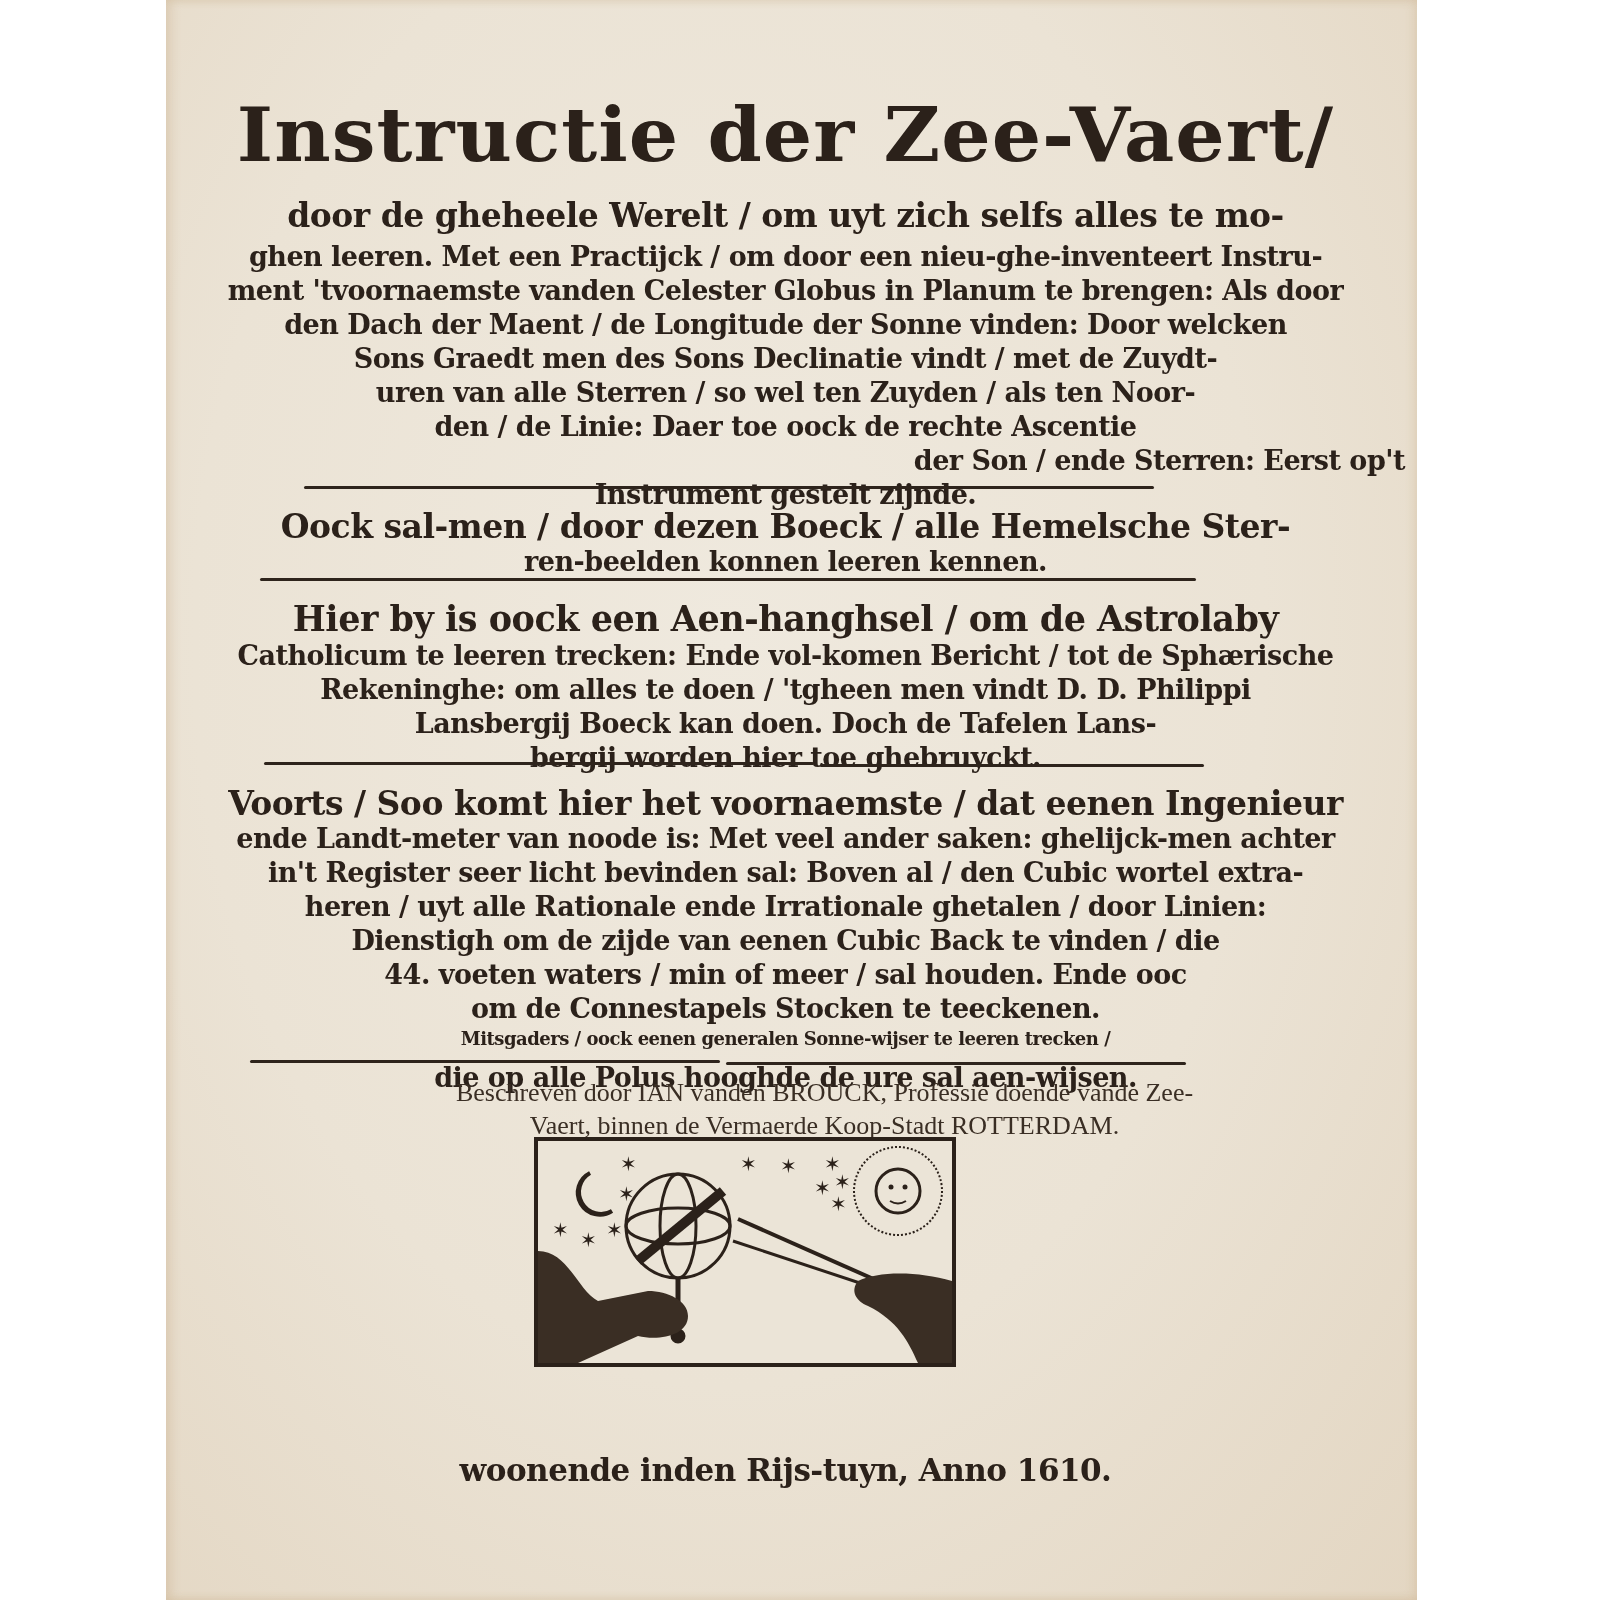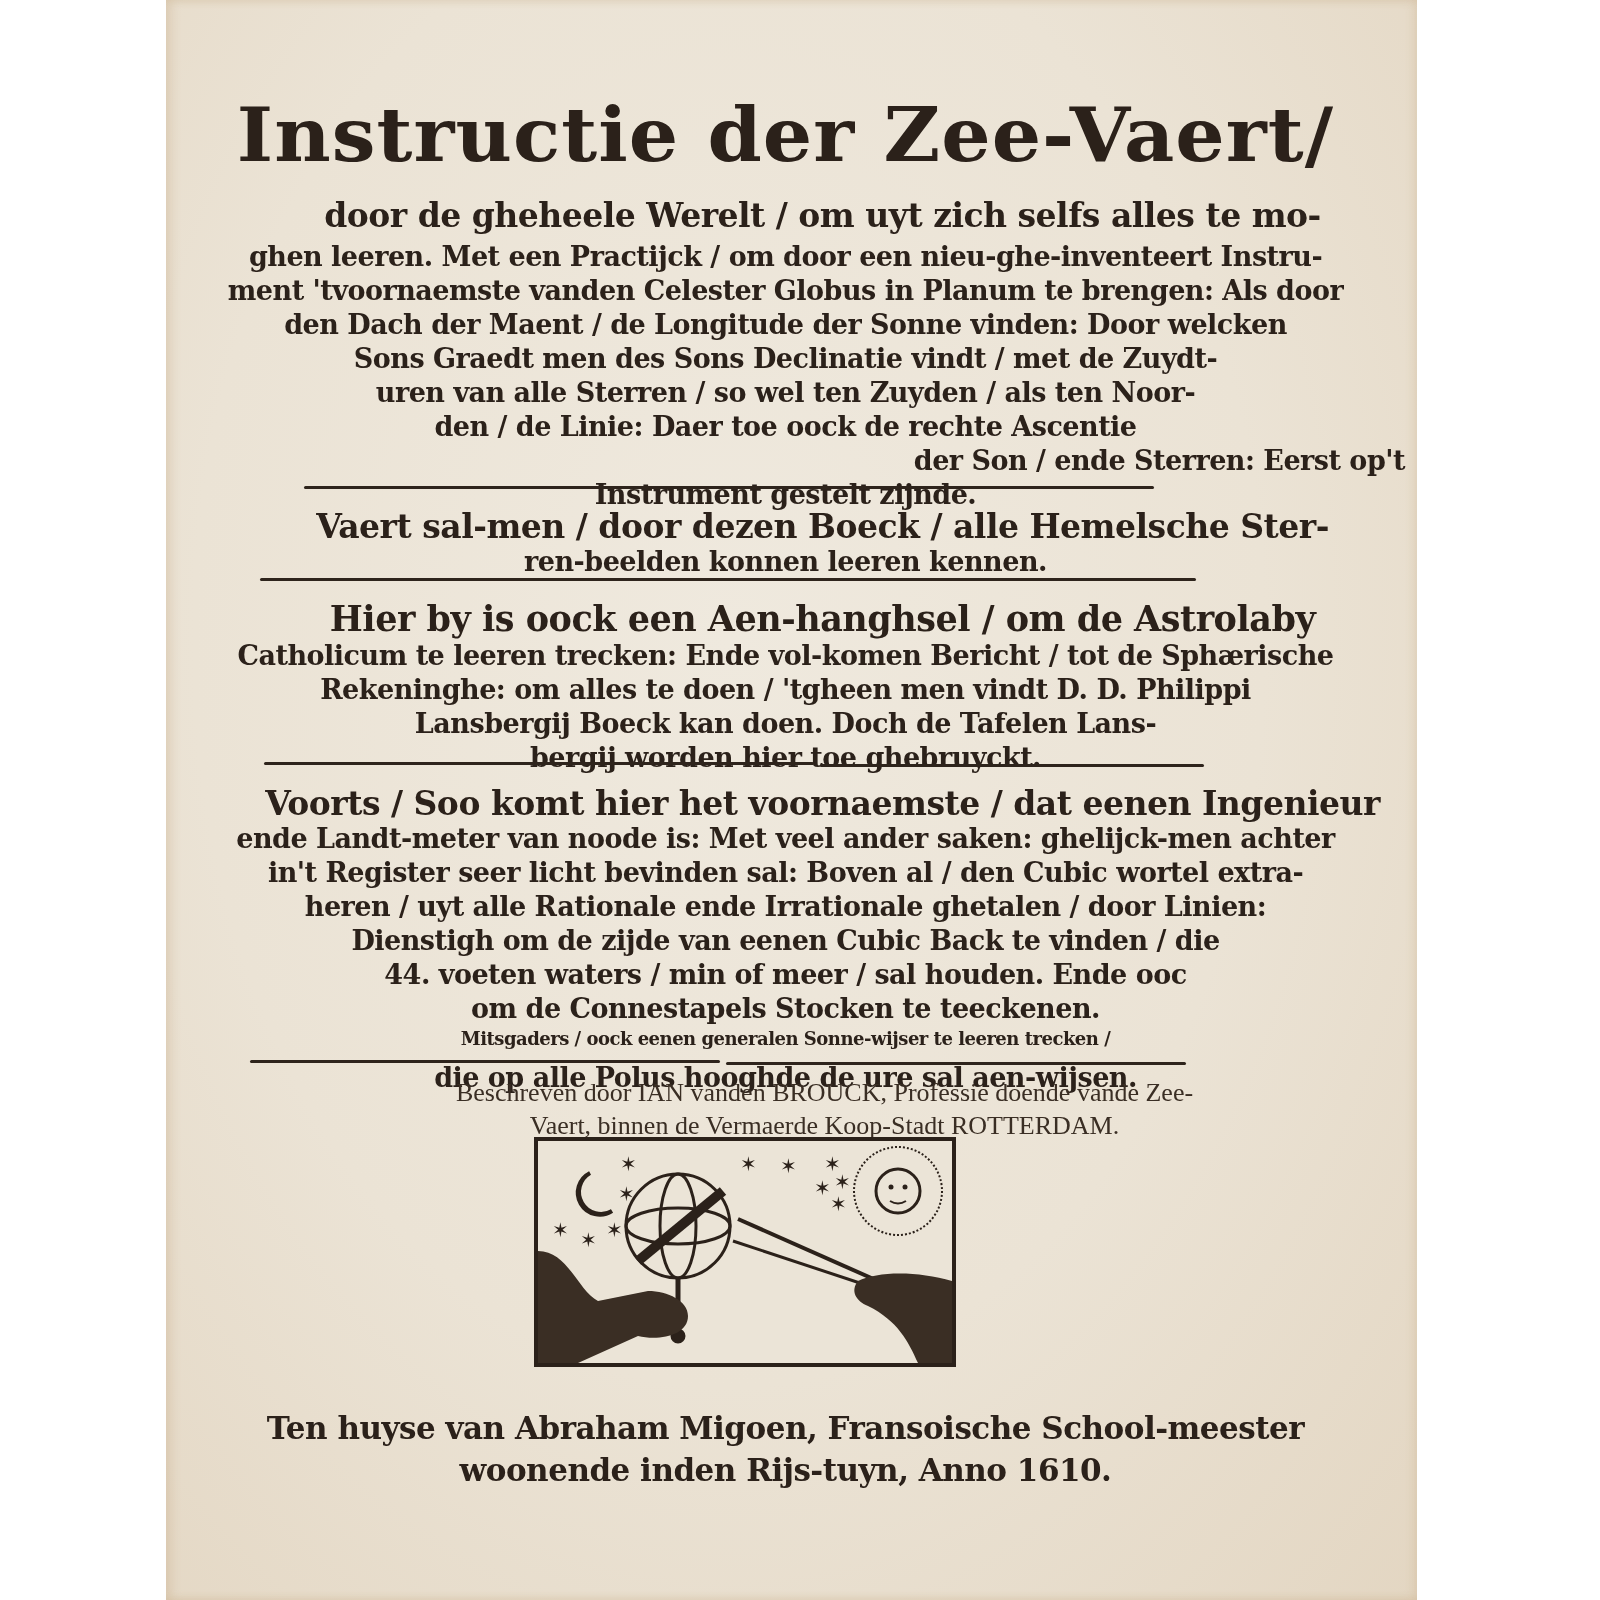--- a/index.html
+++ b/index.html
@@ -6,21 +6,21 @@
   body{width:1600px;height:1600px;position:relative;overflow:hidden;}
   .page{
     position:absolute;left:166px;top:0;width:1251px;height:1600px;
     background:radial-gradient(ellipse at 45% 40%, #efe9de 0%, #ebe3d5 55%, #e3d6c2 100%);
     box-shadow: inset 6px 0 10px rgba(180,140,90,0.18), inset -4px 0 8px rgba(180,140,90,0.15);
   }
   .content{position:absolute;left:0;top:0;width:1239px;}
   .line{position:absolute;left:0;width:1239px;text-align:center;white-space:nowrap;color:#2b211a;}
   .title{font-family:"DejaVu Serif", serif;font-weight:bold;font-size:74px;letter-spacing:1px;transform:scaleX(1.05);}
   .gothic{font-family:"DejaVu Serif", serif;font-weight:bold;font-size:27px;letter-spacing:-0.5px;}
-  .gothic-lg{font-family:"DejaVu Serif", serif;font-weight:bold;font-size:33px;letter-spacing:-0.5px;padding-left:37px;}
+  .gothic-lg{font-family:"DejaVu Serif", serif;font-weight:bold;font-size:33px;letter-spacing:-0.5px;}
   .roman{font-family:"Liberation Serif", serif;font-size:26px;color:#3a2e24;padding-left:39px;}
   .caps{font-family:"Liberation Serif", serif;font-size:28px;letter-spacing:6px;color:#3a2e24;}
   .rule{position:absolute;height:3px;background:#2e241c;border-radius:2px;}
   .woodcut{position:absolute;left:368px;top:1137px;width:422px;height:230px;border:4px solid #2b211a;background:#ebe4d7;box-sizing:border-box;overflow:hidden;}
 </style>
 </head>
 <body>
 
 <div class="page">
   <div class="content">
@@ -32,21 +32,21 @@
     <div class="line gothic" style="top:275px;">ment 'tvoornaemste vanden Celester Globus in Planum te brengen: Als door</div>
     <div class="line gothic" style="top:309px;">den Dach der Maent / de Longitude der Sonne vinden: Door welcken</div>
     <div class="line gothic" style="top:343px;">Sons Graedt men des Sons Declinatie vindt / met de Zuydt-</div>
     <div class="line gothic" style="top:377px;">uren van alle Sterren / so wel ten Zuyden / als ten Noor-</div>
     <div class="line gothic" style="top:411px;">den / de Linie: Daer toe oock de rechte Ascentie</div>
     <div class="line gothic" style="top:445px;text-align:right;">der Son / ende Sterren: Eerst op't</div>
     <div class="line gothic" style="top:479px;">Instrument gestelt zijnde.</div>
 
     <div class="rule" style="left:138px;width:850px;top:486px;"></div>
 
-    <div class="line gothic-lg" style="top:507px;">Vaert sal-men / door dezen Boeck / alle Hemelsche Ster-</div>
+    <div class="line gothic-lg" style="top:507px;">Oock sal-men / door dezen Boeck / alle Hemelsche Ster-</div>
     <div class="line gothic" style="top:546px;">ren-beelden konnen leeren kennen.</div>
 
     <div class="rule" style="left:94px;width:936px;top:578px;"></div>
 
     <div class="line gothic-lg" style="top:598px;font-size:35px;">Hier by is oock een Aen-hanghsel / om de Astrolaby</div>
     <div class="line gothic" style="top:640px;">Catholicum te leeren trecken: Ende vol-komen Bericht / tot de Sphærische</div>
     <div class="line gothic" style="top:674px;">Rekeninghe: om alles te doen / 'tgheen men vindt D. D. Philippi</div>
     <div class="line gothic" style="top:708px;">Lansbergij Boeck kan doen. Doch de Tafelen Lans-</div>
     <div class="line gothic" style="top:742px;">bergij worden hier toe ghebruyckt.</div>
 
@@ -109,15 +109,14 @@
       <g>
         <circle cx="360" cy="50" r="44" fill="none" stroke="#2b211a" stroke-width="2" stroke-dasharray="2 2"></circle>
         <circle cx="360" cy="50" r="22" fill="#ebe4d7" stroke="#2b211a" stroke-width="3"></circle>
         <circle cx="353" cy="46" r="2.5" fill="#2b211a"></circle>
           <circle cx="367" cy="46" r="2.5" fill="#2b211a"></circle>
         <path d="M352 60 q8 5 16 0" stroke="#2b211a" stroke-width="2" fill="none"></path>
       </g>
     </svg>
   </div>
 
-  <div class="line gothic" style="top:1410px;font-size:31px;">Ten huyse van Abraham Migoen, Fransoische School-meester</div>
   <div class="line gothic" style="top:1452px;font-size:31px;">woonende inden Rijs-tuyn, Anno 1610.</div>
 </div>
 
 </body></html>

